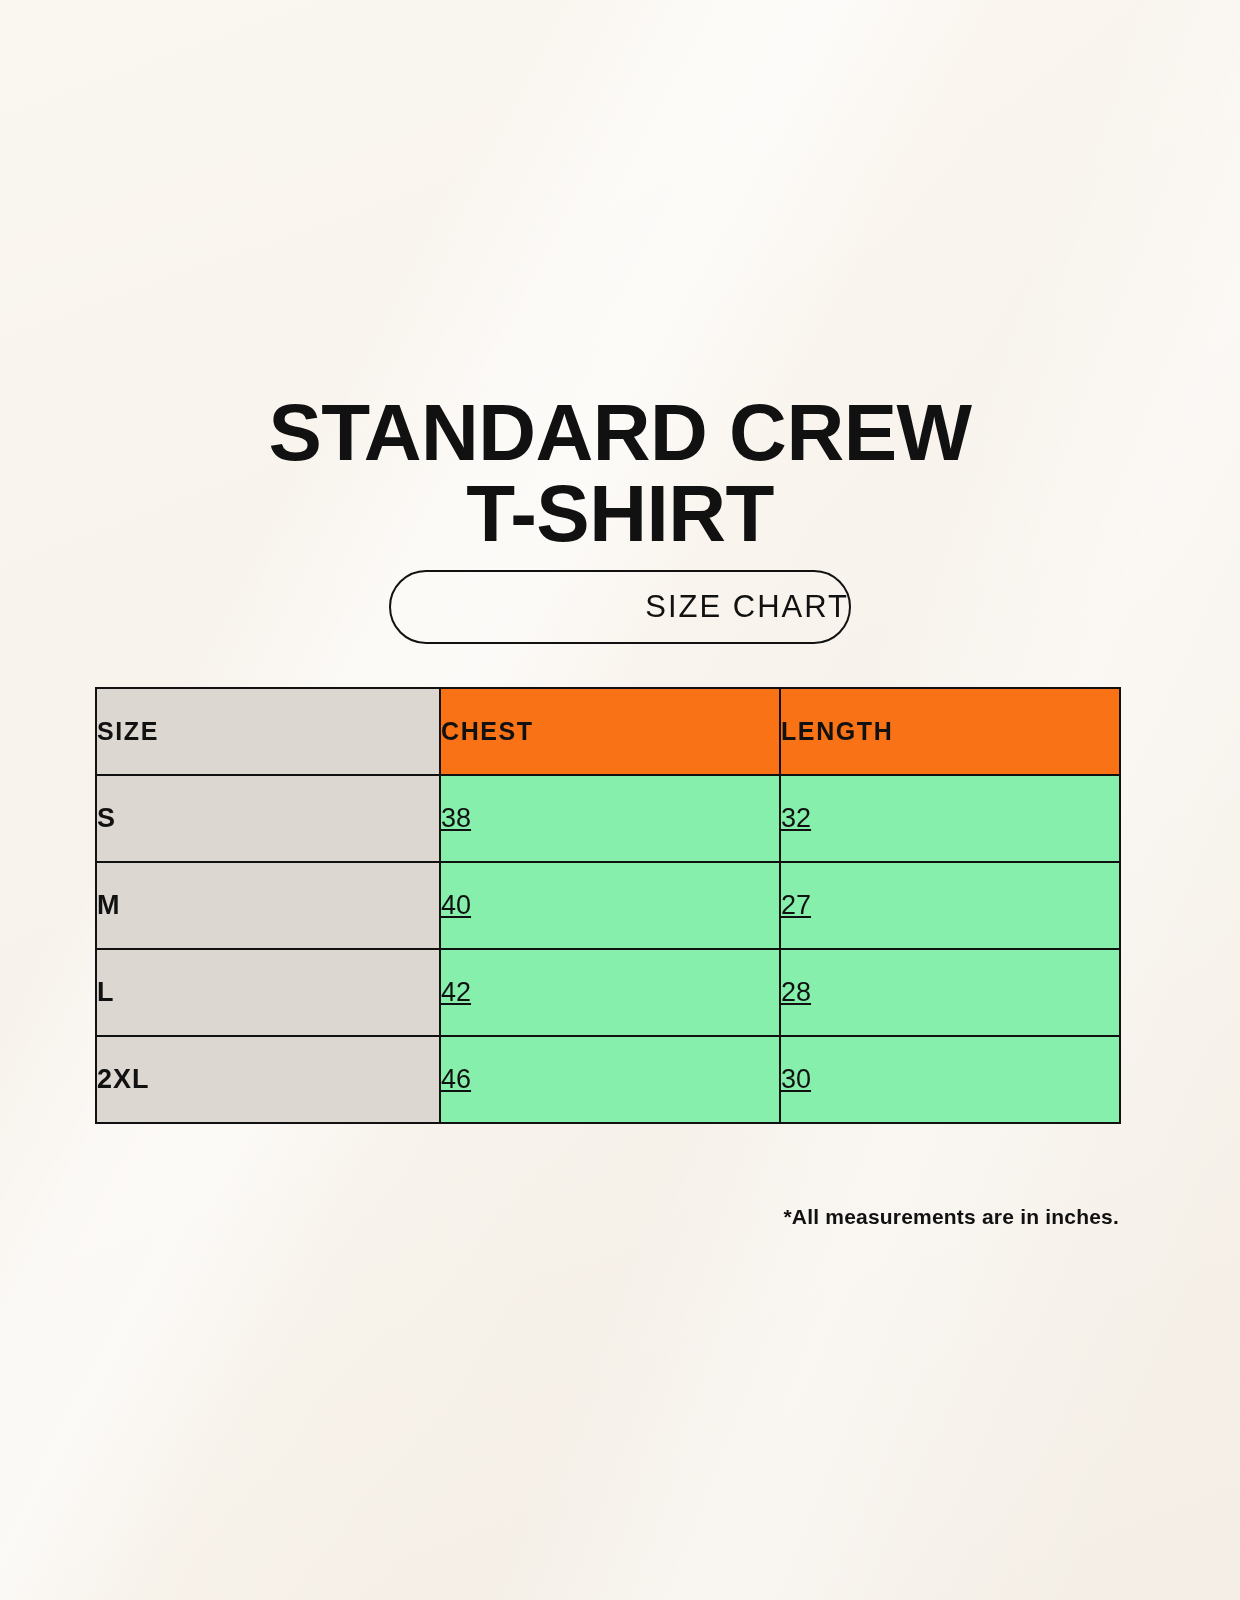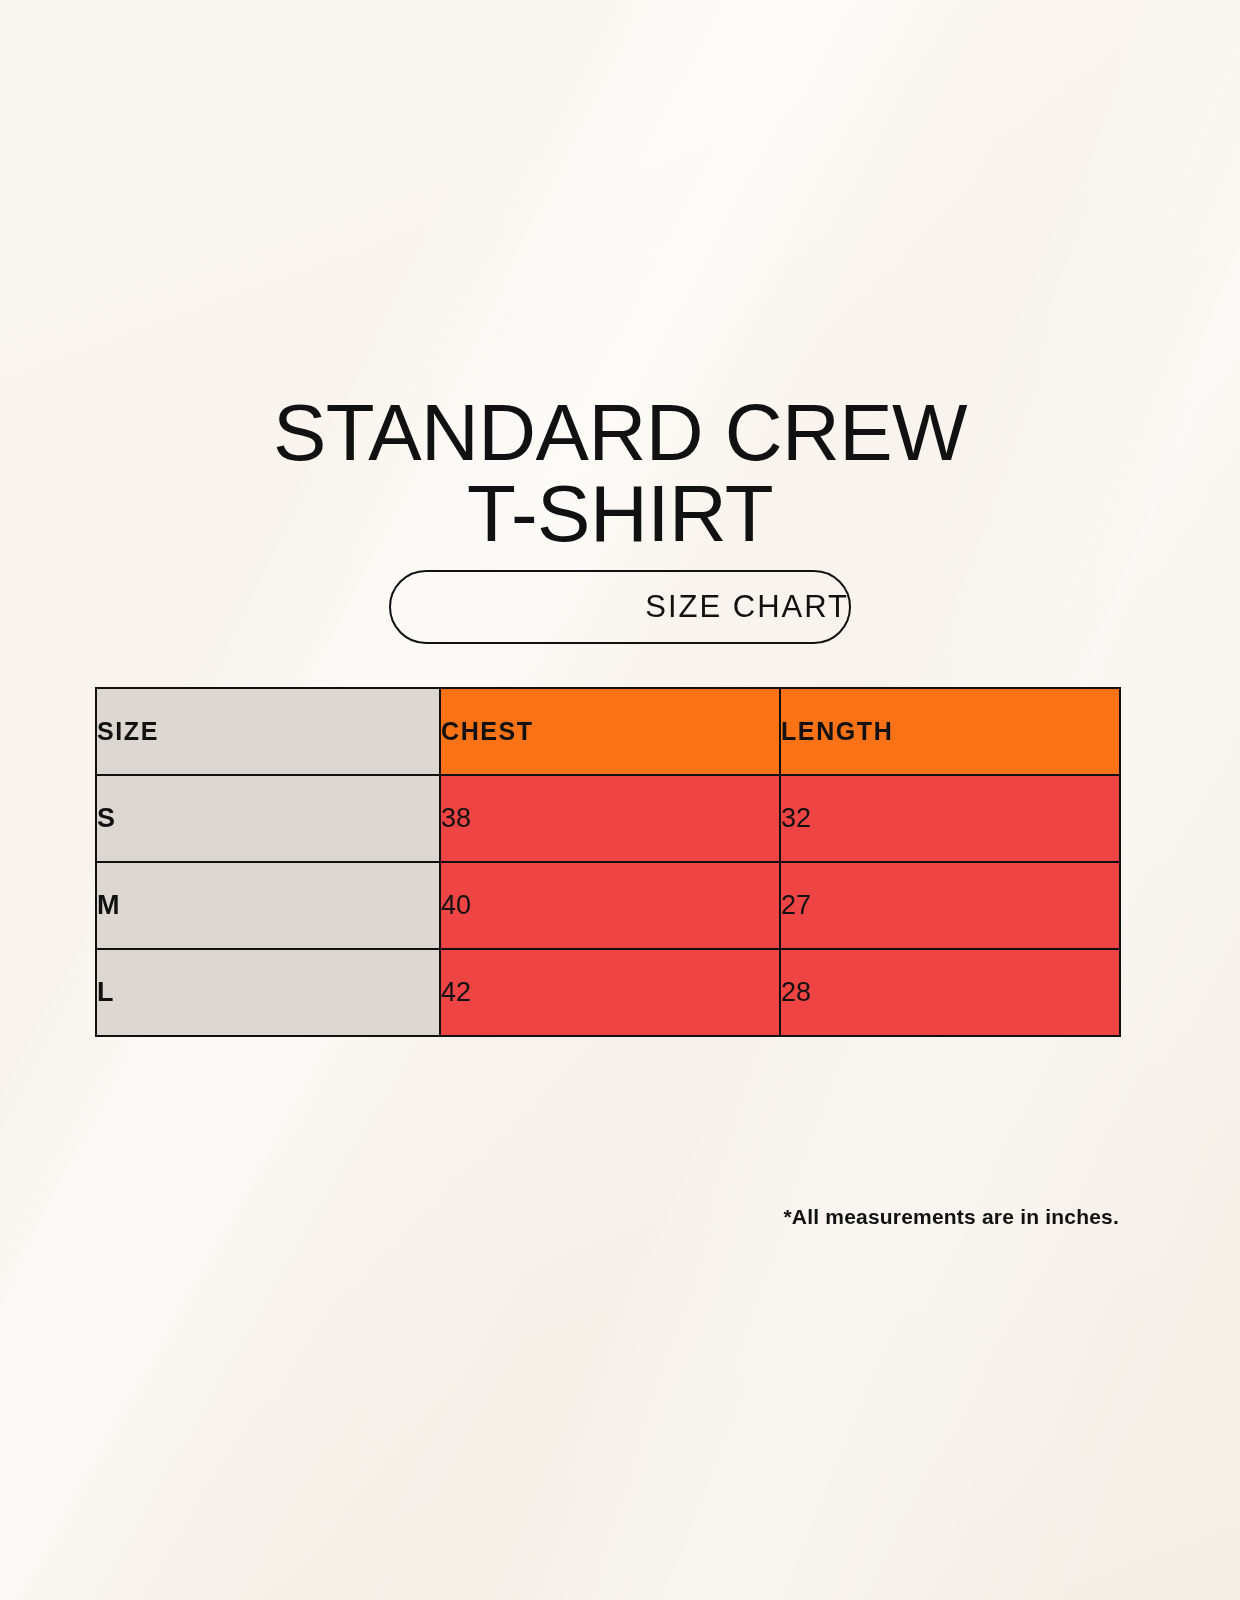--- a/index.html
+++ b/index.html
@@ -54,21 +54,21 @@
 
   .title {
     position: absolute;
     top: 338px;
     left: 0;
     width: 1240px;
     text-align: center;
     font-size: 80px;
     line-height: 1.02;
     letter-spacing: -0.5px;
-    font-weight: 400;
+    font-weight: 700;
     color: #111111;
   }
   .title .line2 {
     display: block;
   }
 
   .pill {
     position: absolute;
     top: 570px;
     left: 50%;
@@ -126,23 +126,24 @@
     background: #f97316;
   }
 
   tbody td.size-cell {
     background: #ddd7d2;
     font-size: 27px;
     font-weight: 700;
     letter-spacing: 1px;
   }
   tbody td.val-cell {
-    background: #ef4444;
+    background: #86efac;
     font-size: 27px;
     font-weight: 400;
+    text-decoration: underline;
   }
 
   .footnote {
     position: absolute;
     top: 1205px;
     left: 0;
     width: 1119px;
     text-align: right;
     font-size: 21px;
     font-weight: 700;
@@ -190,19 +191,24 @@
         <tr>
           <td class="size-cell">M</td>
           <td class="val-cell">40</td>
           <td class="val-cell">27</td>
         </tr>
         <tr>
           <td class="size-cell">L</td>
           <td class="val-cell">42</td>
           <td class="val-cell">28</td>
         </tr>
+        <tr>
+          <td class="size-cell">2XL</td>
+          <td class="val-cell">46</td>
+          <td class="val-cell">30</td>
+        </tr>
       </tbody>
     </table>
   </div>
 
   <div class="footnote">*All measurements are in inches.</div>
 
 </div>
 
 </body></html>

